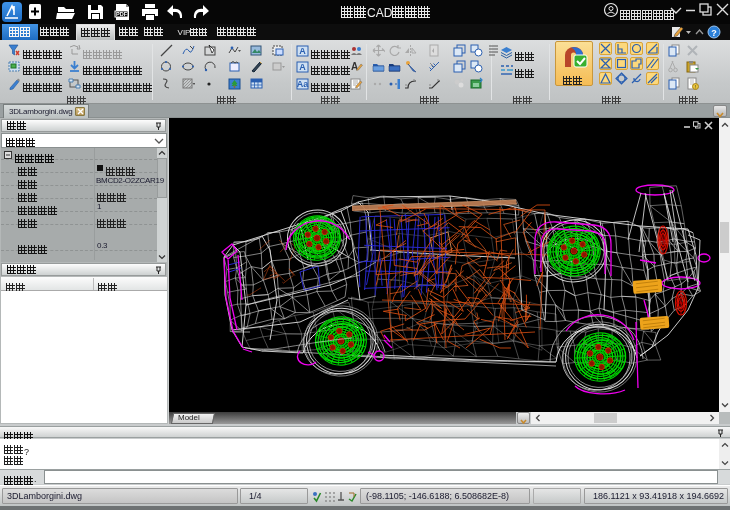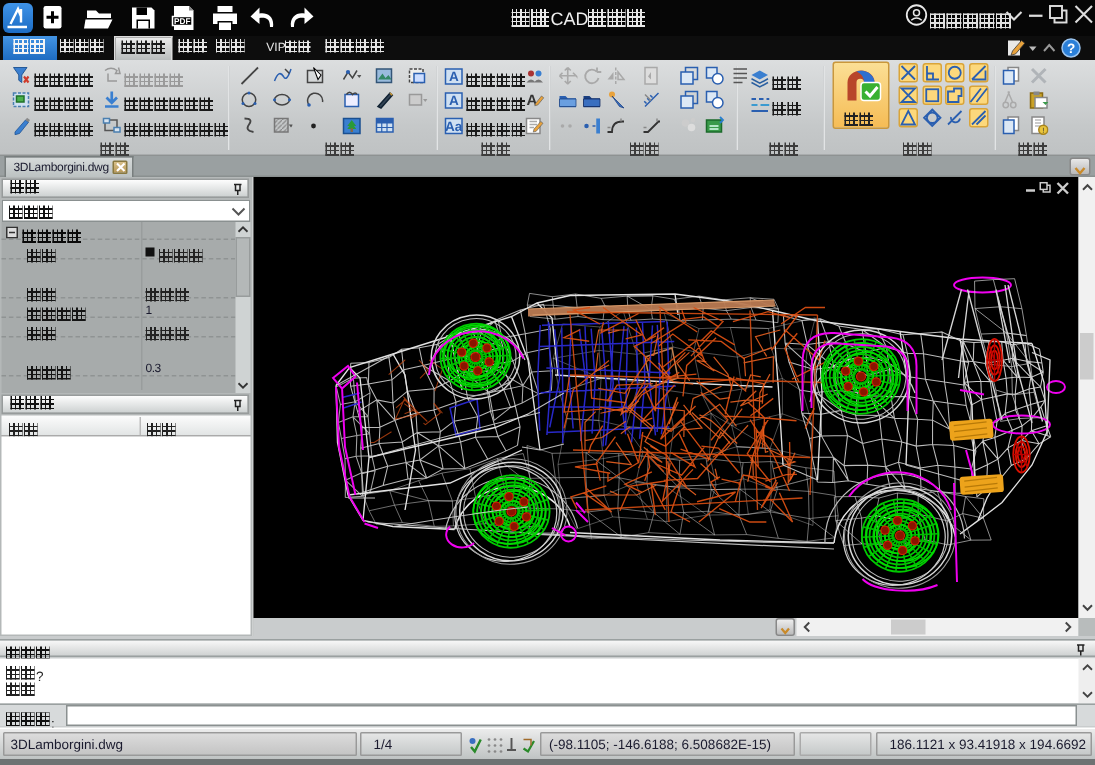--- a/index.html
+++ b/index.html
@@ -468,20 +468,24 @@
           <svg class="abs" style="left:3px;top:3px" width="8" height="8" viewBox="0 0 8 8">
             <rect x="0.5" y="0.5" width="7" height="7" fill="#ddd" stroke="#333"></rect>
             <path d="M2 4 h4" stroke="#333"></path>
           </svg>
           <span class="abs" style="left:14px;top:2px;"><i class="cj" style="width:9px;height:9px;--c:#0a0a0a;"></i><i class="cj" style="width:9px;height:9px;--c:#0a0a0a;"></i><i class="cj" style="width:9px;height:9px;--c:#0a0a0a;"></i><i class="cj" style="width:9px;height:9px;--c:#0a0a0a;"></i></span>
         </div>
         <div class="abs" style="left:0;top:13px;width:156px;height:12px;border-bottom:1px dashed #8f9393;">
           <span class="abs" style="left:17px;top:2px;"><i class="cj" style="width:9px;height:9px;--c:#141414;"></i><i class="cj" style="width:9px;height:9px;--c:#141414;"></i></span>
           <span class="abs" style="left:96px;top:4px;width:6px;height:6px;background:#111;"></span>
           <span class="abs" style="left:105px;top:2px;"><i class="cj" style="width:9px;height:9px;--c:#222;"></i><i class="cj" style="width:9px;height:9px;--c:#222;"></i><i class="cj" style="width:9px;height:9px;--c:#222;"></i></span>
+        </div>
+        <div class="abs" style="left:0;top:26px;width:156px;height:12px;border-bottom:1px dashed #8f9393;">
+          <span class="abs" style="left:17px;top:2px;"><i class="cj" style="width:9px;height:9px;--c:#141414;"></i><i class="cj" style="width:9px;height:9px;--c:#141414;"></i></span>
+          <span class="abs" style="left:95px;top:2px;font-size:8px;color:#1a1a2e;line-height:10px;letter-spacing:-0.3px;z-index:3;">BMCD2-O2ZCAR19</span>
         </div>
         <div class="abs" style="left:0;top:39px;width:156px;height:12px;border-bottom:1px dashed #8f9393;">
           <span class="abs" style="left:17px;top:2px;"><i class="cj" style="width:9px;height:9px;--c:#141414;"></i><i class="cj" style="width:9px;height:9px;--c:#141414;"></i></span>
           <span class="abs" style="left:96px;top:2px;"><i class="cj" style="width:9px;height:9px;--c:#222;"></i><i class="cj" style="width:9px;height:9px;--c:#222;"></i><i class="cj" style="width:9px;height:9px;--c:#222;"></i></span>
         </div>
         <div class="abs" style="left:0;top:52px;width:156px;height:12px;border-bottom:1px dashed #8f9393;">
           <span class="abs" style="left:17px;top:2px;"><i class="cj" style="width:9px;height:9px;--c:#141414;"></i><i class="cj" style="width:9px;height:9px;--c:#141414;"></i><i class="cj" style="width:9px;height:9px;--c:#141414;"></i><i class="cj" style="width:9px;height:9px;--c:#141414;"></i></span>
           <span class="abs" style="left:96px;top:2px;font-size:8px;color:#1a1a2e;line-height:10px;letter-spacing:-0.3px;z-index:3;">1</span>
         </div>
         <div class="abs" style="left:0;top:65px;width:156px;height:12px;border-bottom:1px dashed #8f9393;">
@@ -664,20 +668,24 @@
         </g>
         <path d="M246 305 C300 290 340 280 360 275 M262 351 C300 345 330 340 352 338 M352 276 L376 262 M360 300 L376 296 M522 310 L545 320 M604 310 L640 320 M262 236 L224 257 M348 298 L360 300" fill="none" stroke="#cfcfcf" stroke-width="0.7" opacity="0.9"></path>
       </svg>
       <svg class="abs" style="left:514px;top:3px;" width="32" height="9" viewBox="0 0 32 9">
         <path d="M1 6 h6" stroke="#ccc" stroke-width="1.6"></path>
         <rect x="12.5" y="2.5" width="4.5" height="4.5" fill="none" stroke="#ccc"></rect>
         <rect x="10.5" y="0.8" width="4.5" height="4.5" fill="#000" stroke="#ccc"></rect>
         <path d="M22 1 l7 7 M29 1 l-7 7" stroke="#ccc" stroke-width="1.6"></path>
       </svg>
     </div>
+    <div class="abs" style="left:169px;top:412px;width:347px;height:12px;background:linear-gradient(#3c3c3c,#9a9a9a);">
+      <div class="abs" style="left:3px;top:1px;width:42px;height:11px;background:linear-gradient(#f2f2f2,#cacaca);border:1px solid #666;transform:skewX(-12deg);"></div>
+      <span class="abs" style="left:9px;top:1px;font-size:8px;color:#222;">Model</span>
+    </div>
     <div class="abs" style="left:517px;top:412px;width:13px;height:12px;background:linear-gradient(#eee,#bbb);border:1px solid #888;border-radius:2px;"><svg width="11" height="10" viewBox="0 0 11 10">
         <path d="M3 3 l2.5 3 l2.5 -3" fill="none" stroke="#c98a2a" stroke-width="1.5"></path>
       </svg></div>
     <div class="sb" style="left:531px;top:412px;width:188px;height:12px;">
       <svg class="abs" style="left:3px;top:2px" width="8" height="8" viewBox="0 0 8 8">
         <path d="M5.5 1 L2.5 4 L5.5 7" fill="none" stroke="#444" stroke-width="1.3"></path>
       </svg>
       <div class="abs" style="left:63px;top:1px;width:23px;height:10px;background:#ccc;"></div>
       <svg class="abs" style="left:177px;top:2px" width="8" height="8" viewBox="0 0 8 8">
         <path d="M2.5 1 L5.5 4 L2.5 7" fill="none" stroke="#444" stroke-width="1.3"></path>
@@ -729,17 +737,17 @@
           <circle cx="18" cy="7" r="0.9"></circle>
           <circle cx="22" cy="7" r="0.9"></circle>
           <circle cx="14" cy="11" r="0.9"></circle>
           <circle cx="18" cy="11" r="0.9"></circle>
           <circle cx="22" cy="11" r="0.9"></circle>
         </g>
         <path d="M29 2 v8 h-3 m3 0 h3" stroke="#555" stroke-width="1.3" fill="none"></path>
         <path d="M37 9 l3 2 l4 -7" stroke="#2a8a2a" stroke-width="1.5" fill="none"></path>
         <path d="M37 3 h5 v4" stroke="#a06a2a" fill="none"></path>
       </svg>
-      <div class="scell" style="left:360px;width:170px;background:linear-gradient(#dcdcdc,#c4c4c4);"><span style="margin-left:5px;">(-98.1105; -146.6188; 6.508682E-15)</span></div>
+      <div class="scell" style="left:360px;width:170px;background:linear-gradient(#dcdcdc,#c4c4c4);"><span style="margin-left:5px;">(-98.1105; -146.6188; 6.508682E-8)</span></div>
       <div class="scell" style="left:533px;width:48px;border-color:#aaa;"></div>
       <div class="scell" style="left:584px;width:144px;"><span style="margin-left:8px;">186.1121 x 93.41918 x 194.6692</span></div>
     </div>
     <div id="bottomstrip"></div>
   </div>
 </body></html>

